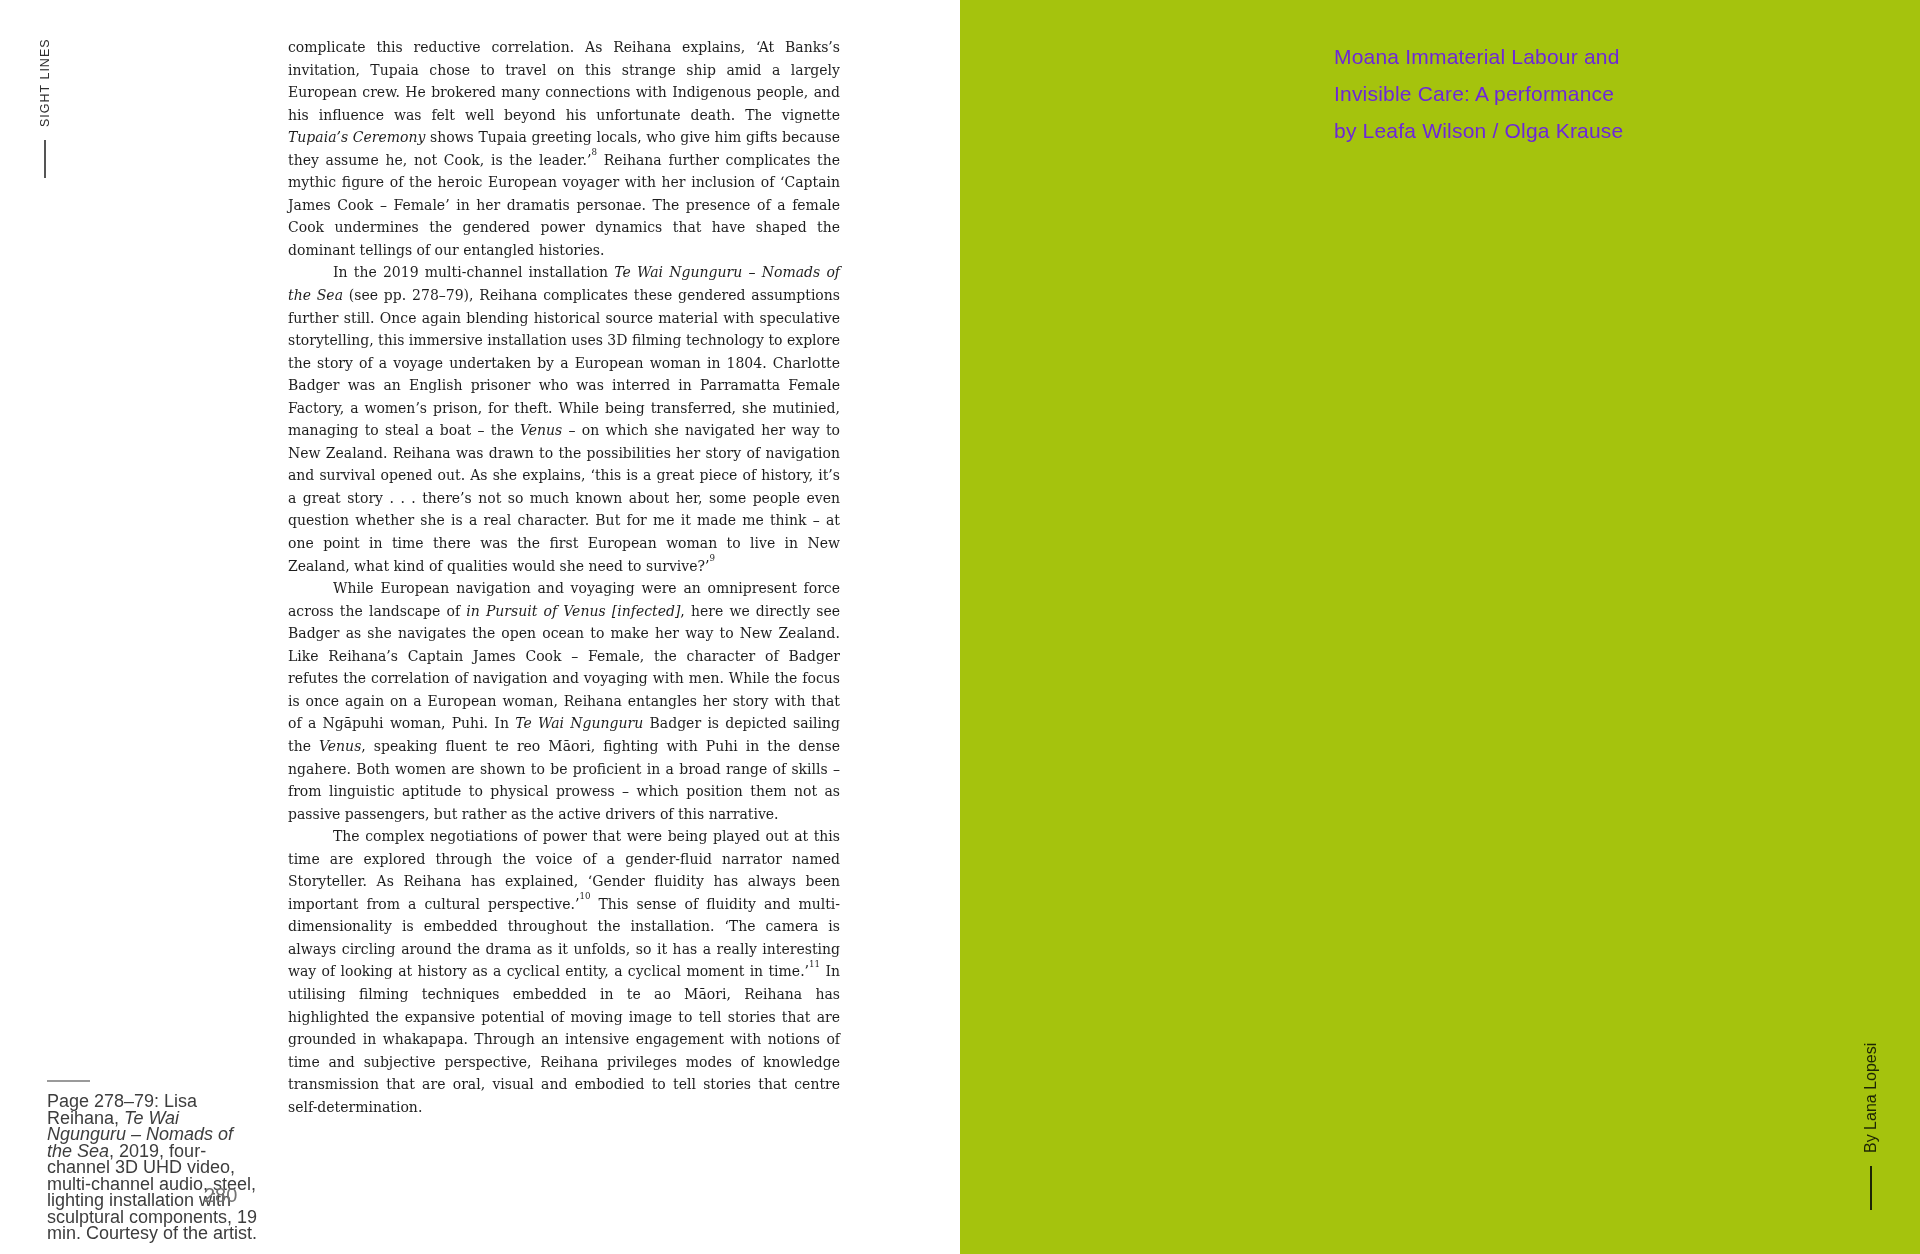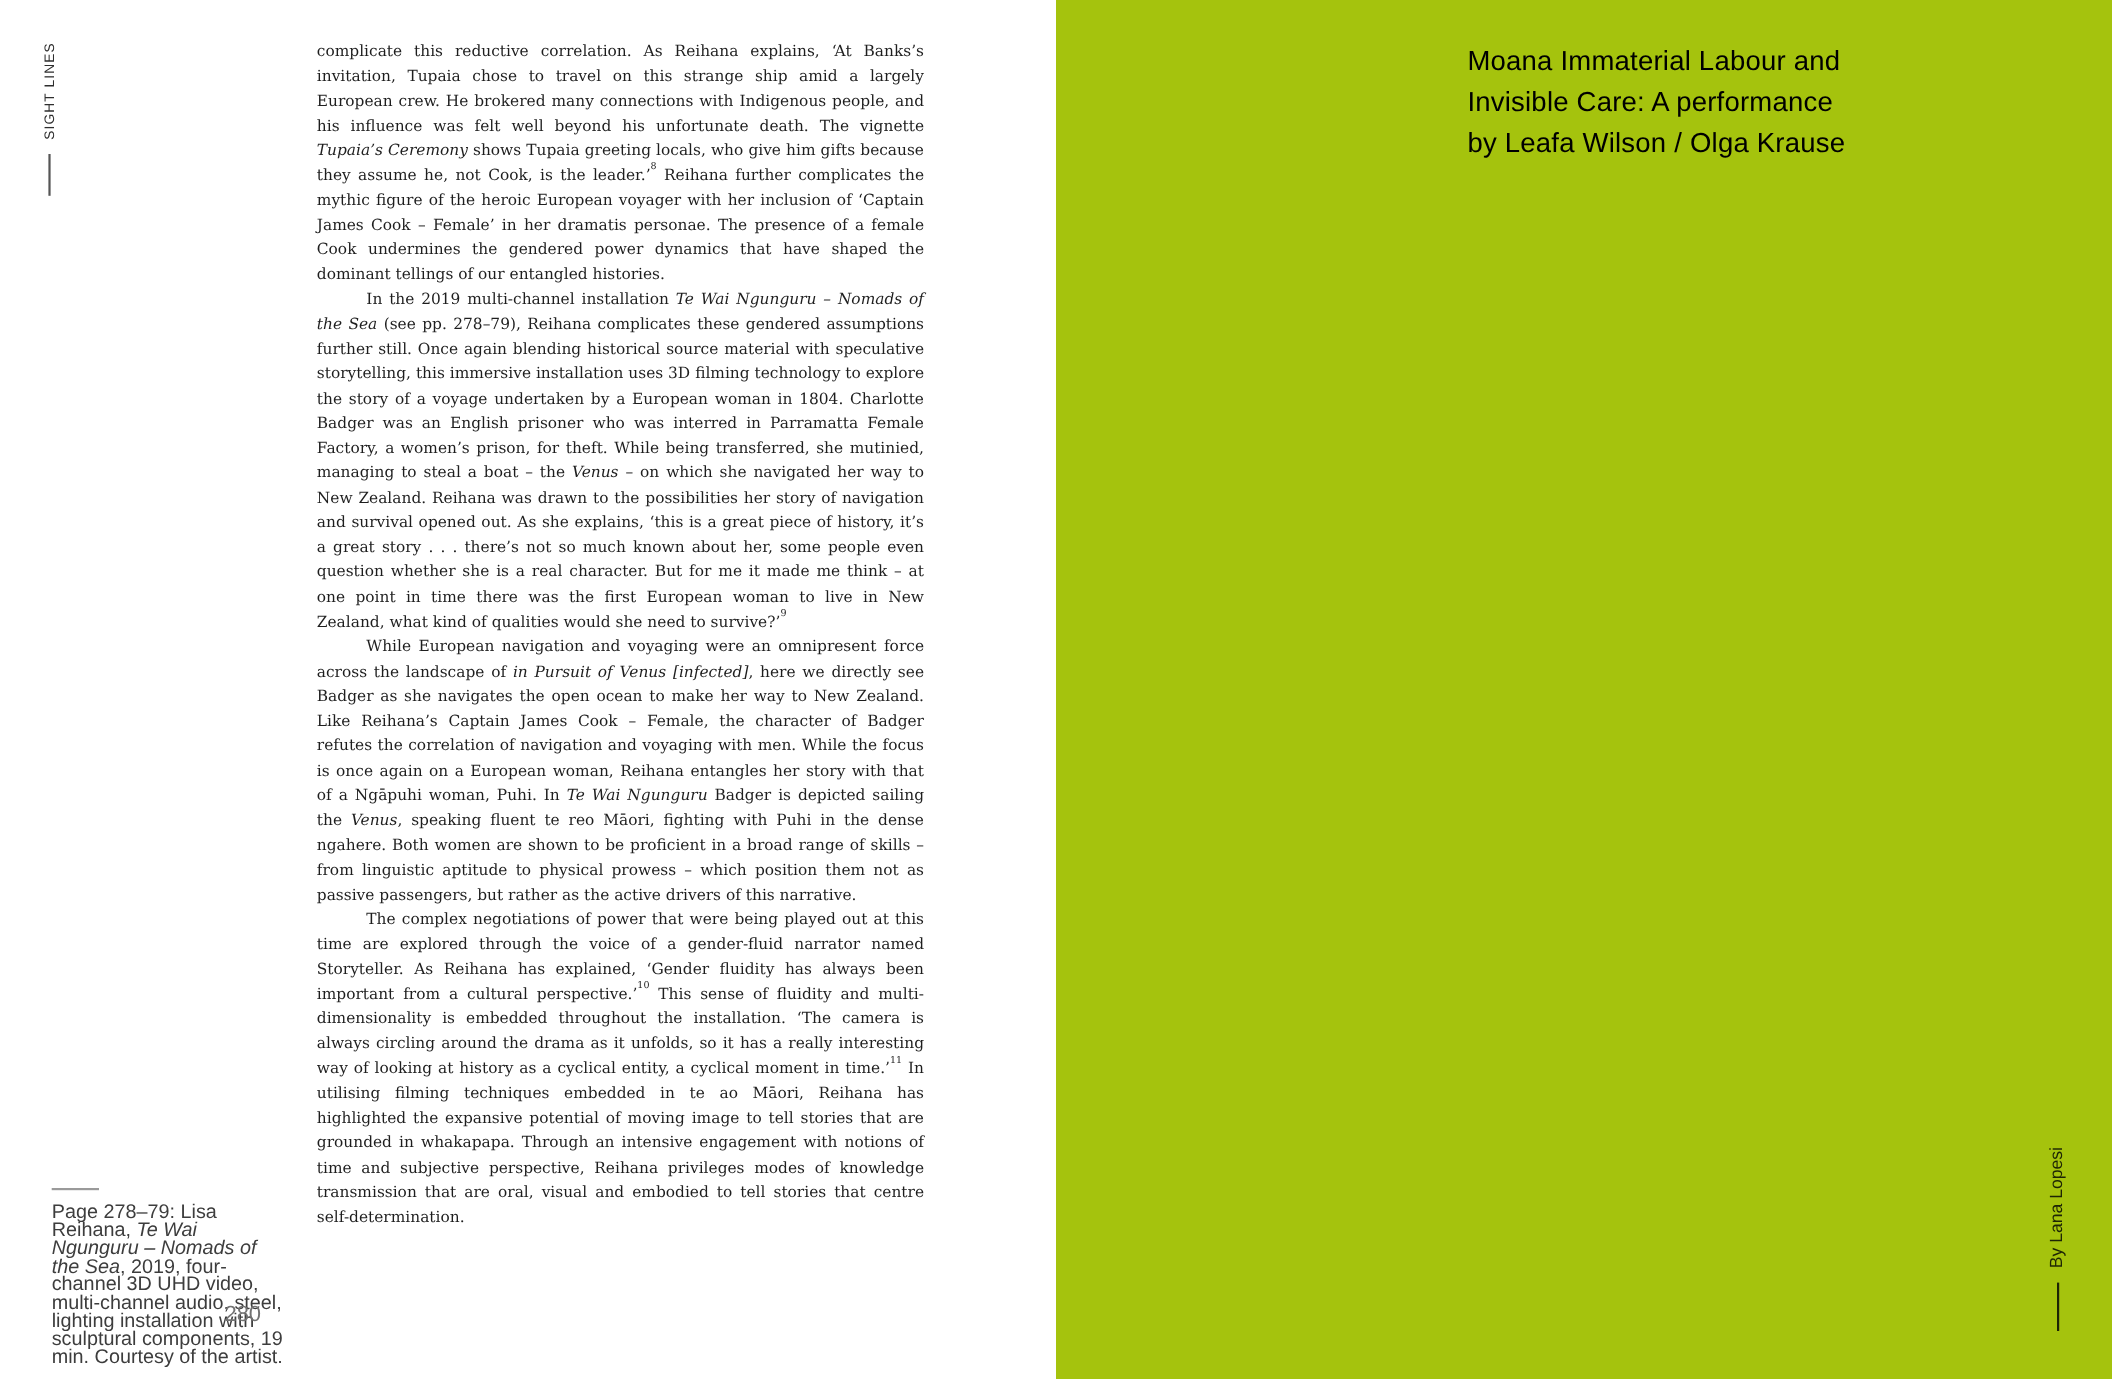--- a/index.html
+++ b/index.html
@@ -24,21 +24,21 @@
   .article sup{font-size:62%;line-height:0;position:relative;top:-0.45em;}
 
   .caption{position:absolute;left:47px;top:1080px;width:216px;
            font-size:18px;line-height:16.5px;color:#3d3d3d;}
   .caption-rule{width:43px;height:2px;background:#9a9a9a;margin-bottom:11px;}
 
   .page-number{position:absolute;left:204px;top:1184px;font-size:20px;color:#737373;}
 
   
   .chapter-title{position:absolute;left:374px;top:38px;width:430px;
-                 font-size:25px;line-height:37px;color:#000000;
+                 font-size:21px;line-height:37px;color:#6d28d9;
                  white-space:pre-line;letter-spacing:0.2px;}
   .byline{left:902px;top:1210px;font-size:16px;color:#1d2505;}
   .byline .rule-dash{width:44px;margin-right:13px;background:#1d2505;}
 </style>
 </head>
 <body>
 
 <div class="spread">
 
   <div class="page page-left">

